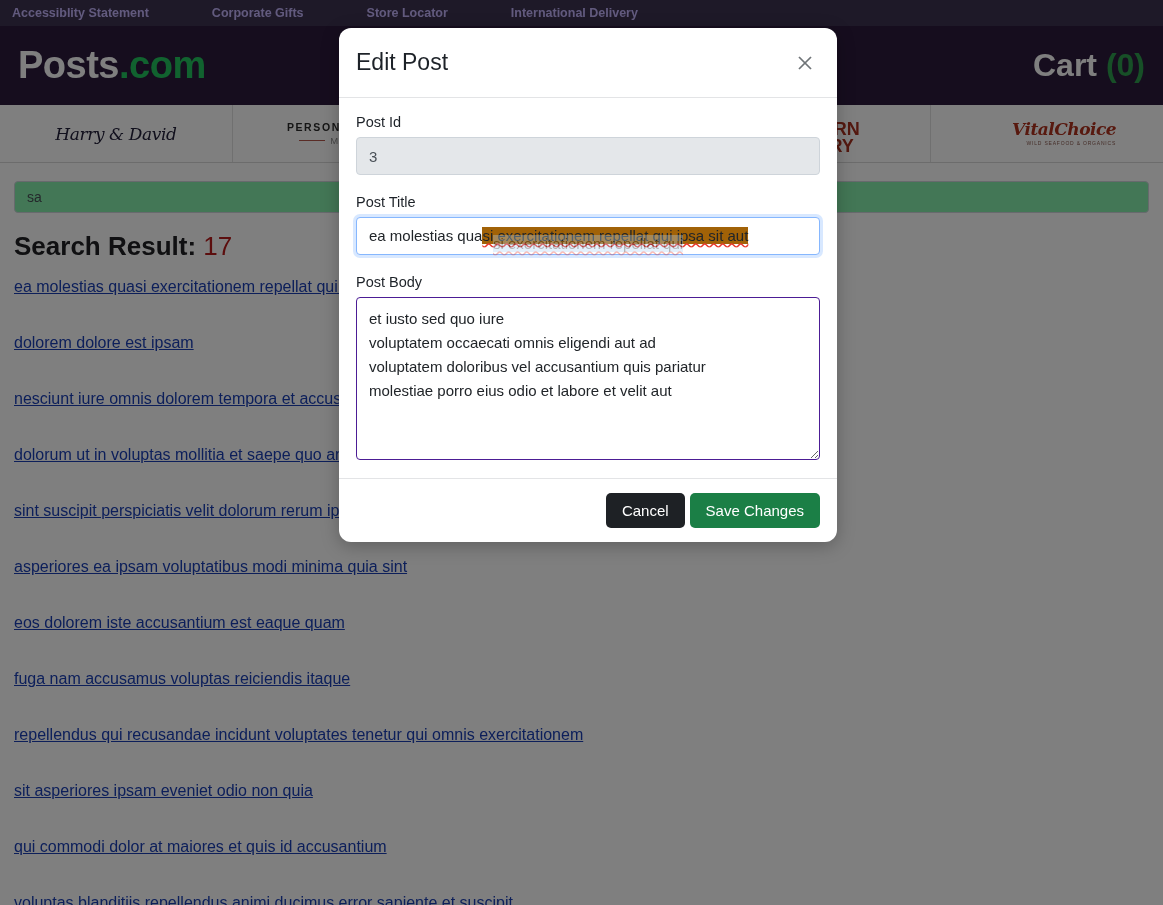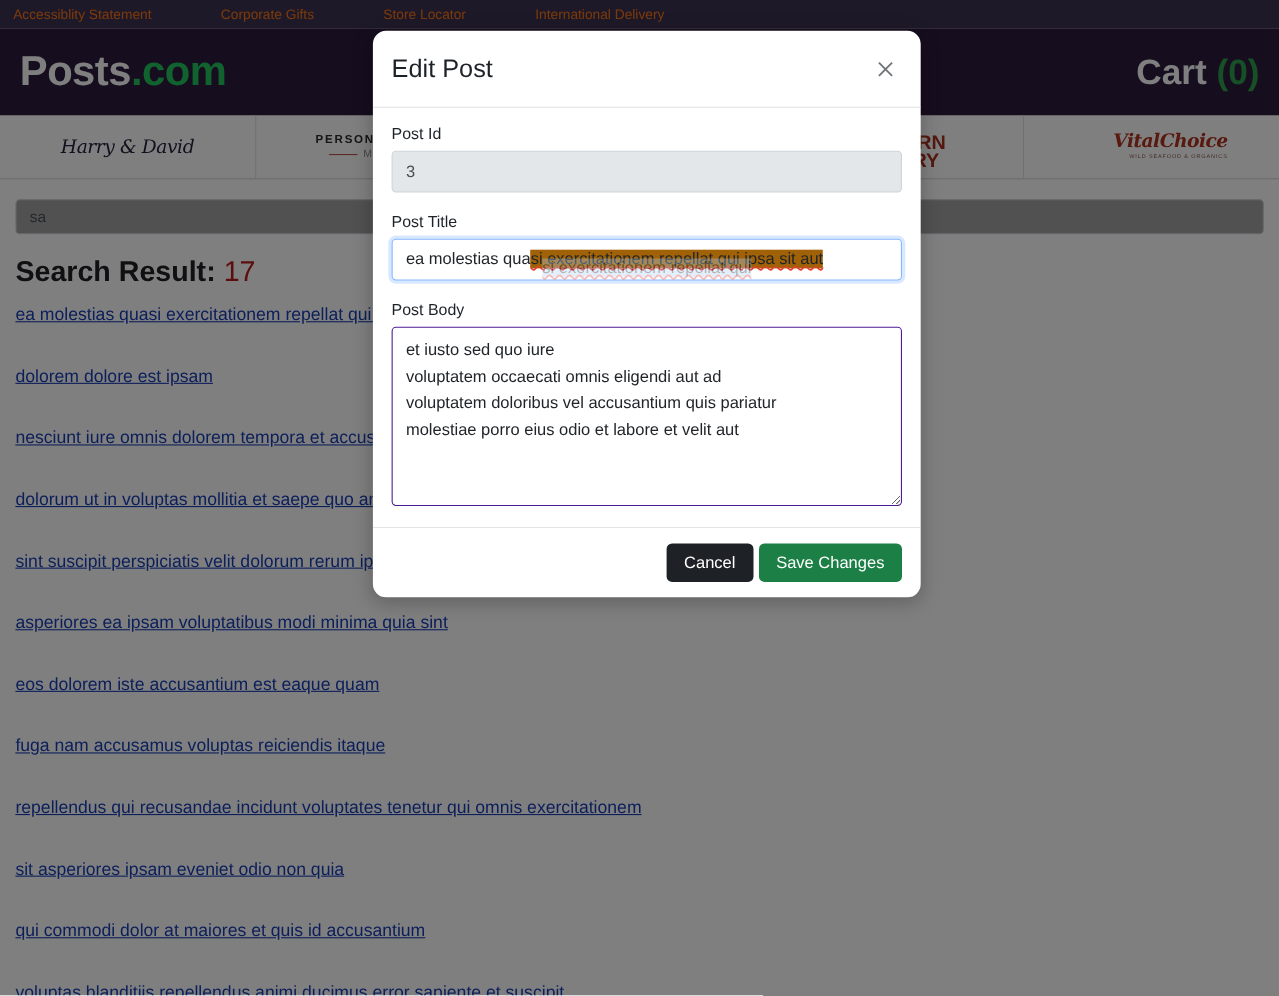--- a/index.html
+++ b/index.html
@@ -17,23 +17,23 @@
   #site { position: absolute; inset: 0; background: #ffffff; }
 
   .topbar {
     height: 26px;
     background: #3d3350;
     display: flex;
     align-items: center;
     padding-left: 12px;
   }
   .topbar a {
-    color: #f97316;
+    color: #c4b5fd;
     font-size: 12.5px;
-    font-weight: normal;
+    font-weight: bold;
     text-decoration: none;
     margin-right: 63px;
     white-space: nowrap;
   }
 
   .masthead {
     height: 79px;
     background: #2d1b3d;
     display: flex;
     align-items: center;
@@ -95,21 +95,21 @@
 
   .search-input {
     display: block;
     width: 1135px;
     height: 32px;
     border: 1px solid #ced4da;
     border-radius: 4px;
     padding: 0 12px;
     font-size: 14px;
     color: #495057;
-    background: #a3a3a3;
+    background: #86efac;
     outline: none;
     font-family: "Liberation Sans", sans-serif;
   }
 
   .result-head {
     margin-top: 18px;
     font-size: 26px;
     font-weight: bold;
     color: #202124;
   }

